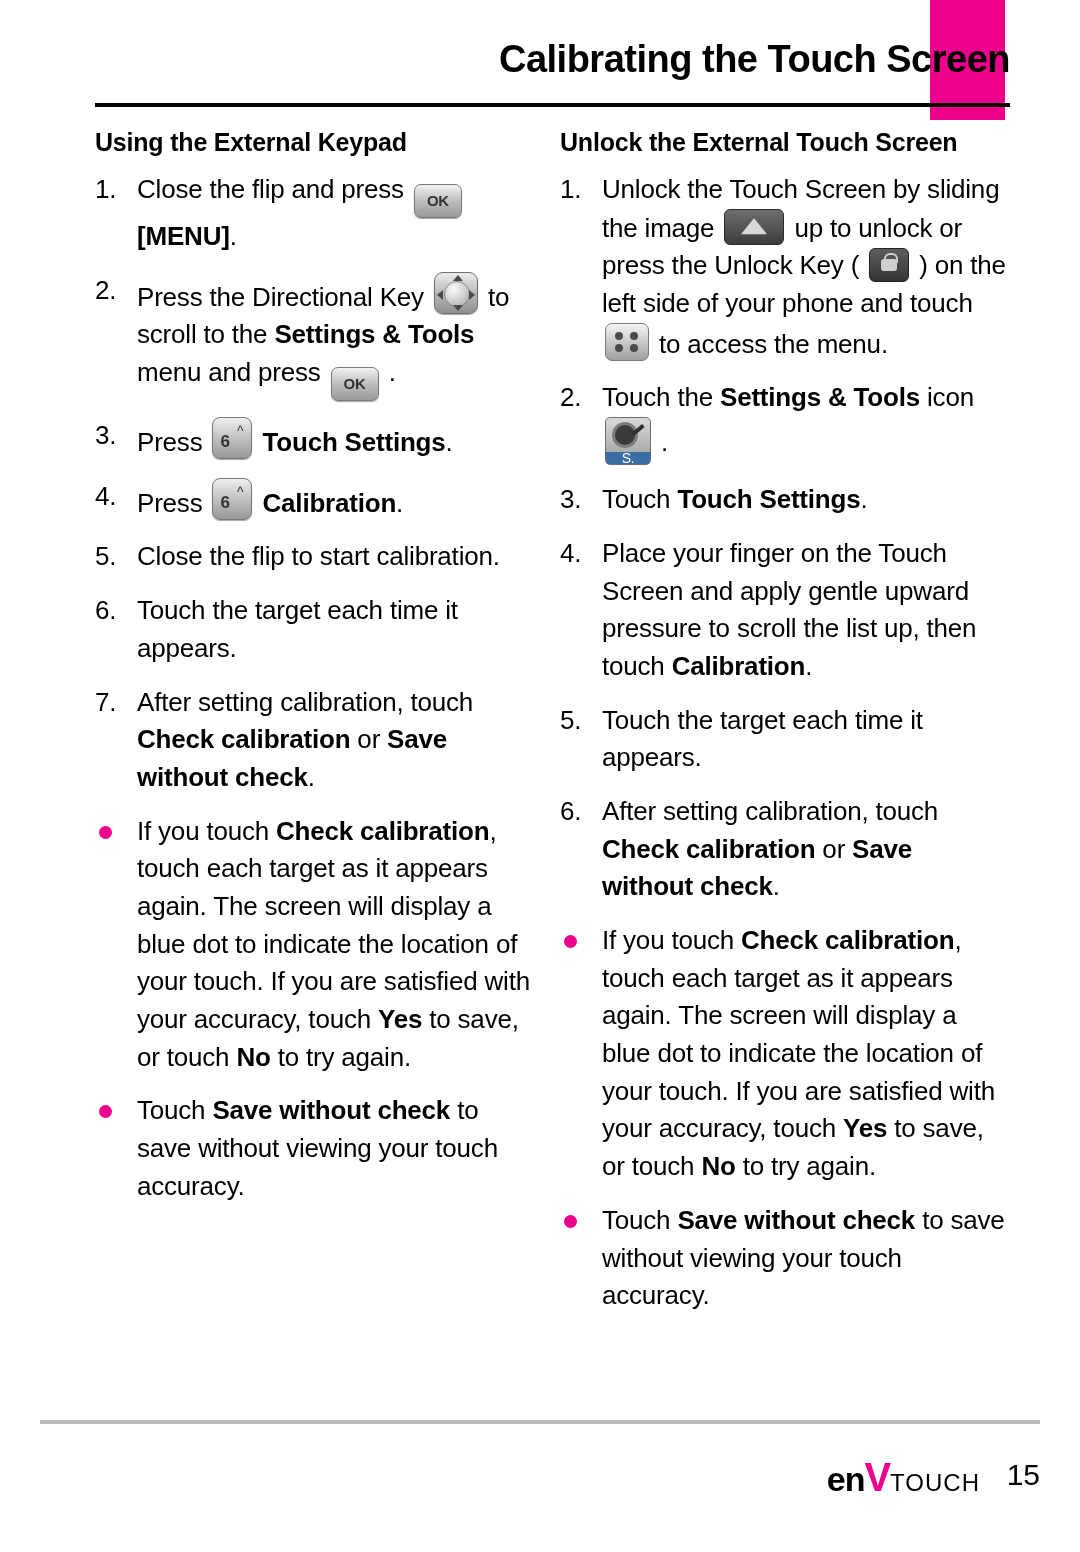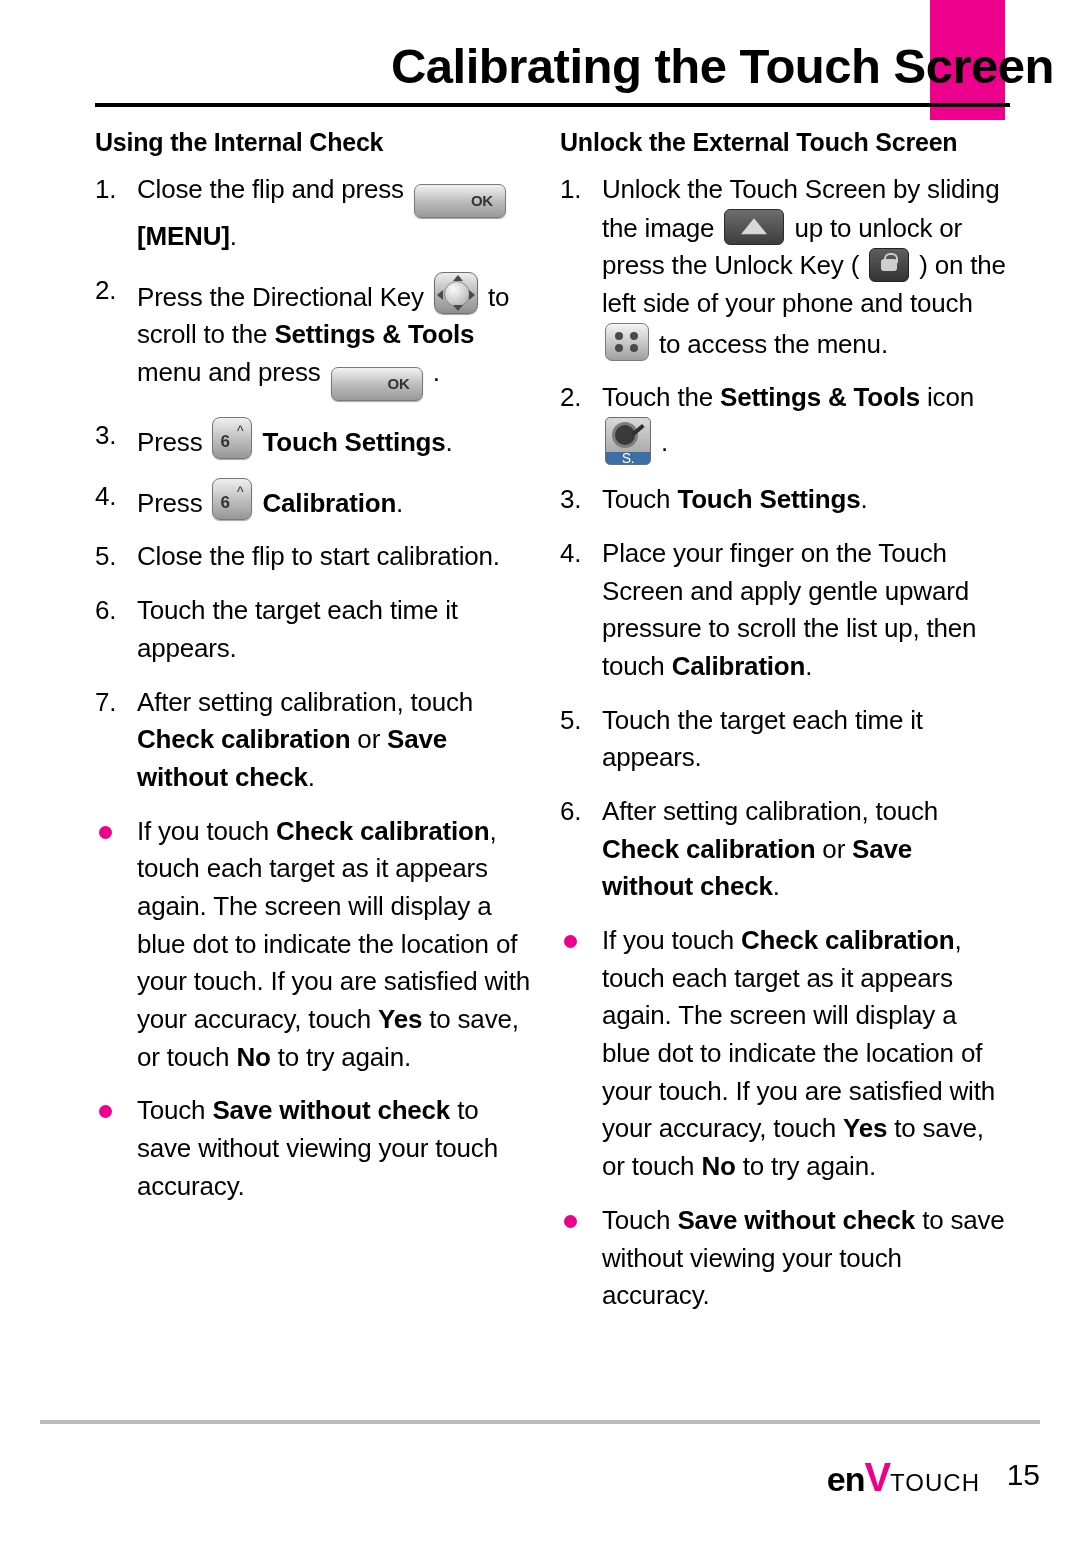--- a/index.html
+++ b/index.html
@@ -28,26 +28,25 @@
     width: 75px;
     height: 120px;
     background: #ec008c;
   }
   .page-title {
     position: absolute;
     top: 38px;
     left: 0;
     width: 1010px;
     text-align: right;
-    font-size: 49px;
+    font-size: 38px;
     font-weight: bold;
     letter-spacing: -0.5px;
     color: #000;
     z-index: 3;
-    padding-left: 44px;
   }
   .title-rule {
     position: absolute;
     top: 103px;
     left: 95px;
     width: 915px;
     height: 4px;
     background: #000;
     z-index: 4;
   }
@@ -112,21 +111,20 @@
     height: 32px;
     border-radius: 7px;
     background: linear-gradient(#f2f2f2, #b9b9b9 55%, #9a9a9a);
     border: 1px solid #7a7a7a;
     text-align: center;
     font-size: 15px;
     font-weight: bold;
     line-height: 32px;
     color: #333;
     box-shadow: 0 1px 1px rgba(0,0,0,.35);
-    padding-left: 44px;
   }
   .key-dir {
     width: 42px;
     height: 40px;
     border-radius: 9px;
     background: linear-gradient(#ededed, #b5b5b5 55%, #8f8f8f);
     border: 1px solid #6f6f6f;
     position: relative;
     box-shadow: 0 1px 1px rgba(0,0,0,.35);
   }
@@ -328,21 +326,21 @@
 </head>
 <body>
 
 <div id="page">
 
   <div class="magenta-tab"></div>
   <div class="page-title">Calibrating the Touch Screen</div>
   <div class="title-rule"></div>
 
   <div class="col col-left">
-    <div class="section-heading">Using the Internal Check</div>
+    <div class="section-heading">Using the External Keypad</div>
     <ol class="steps" id="left-steps">
         <li class="step"><span class="num">1.</span><span>Close the flip and press </span><span class="key key-ok">OK</span><span> </span><span class="b">[MENU]</span><span>.</span></li>
         <li class="step"><span class="num">2.</span><span>Press the Directional Key </span><span class="key key-dir"><span class="ar up"></span><span class="ar dn"></span><span class="ar lf"></span><span class="ar rt"></span></span><span> to scroll to the </span><span class="b">Settings &amp; Tools</span><span> menu and press </span><span class="key key-ok">OK</span><span> .</span></li>
         <li class="step"><span class="num">3.</span><span>Press </span><span class="key key-num"><span class="d">6</span><span class="caret">^</span></span><span>  </span><span class="b">Touch Settings</span><span>.</span></li>
         <li class="step"><span class="num">4.</span><span>Press </span><span class="key key-num"><span class="d">6</span><span class="caret">^</span></span><span>  </span><span class="b">Calibration</span><span>.</span></li>
         <li class="step"><span class="num">5.</span><span>Close the flip to start calibration.</span></li>
         <li class="step"><span class="num">6.</span><span>Touch the target each time it appears.</span></li>
         <li class="step"><span class="num">7.</span><span>After setting calibration, touch </span><span class="b">Check calibration</span><span> or </span><span class="b">Save without check</span><span>.</span></li>
       </ol>
     <ul class="bullets" id="left-bullets">

